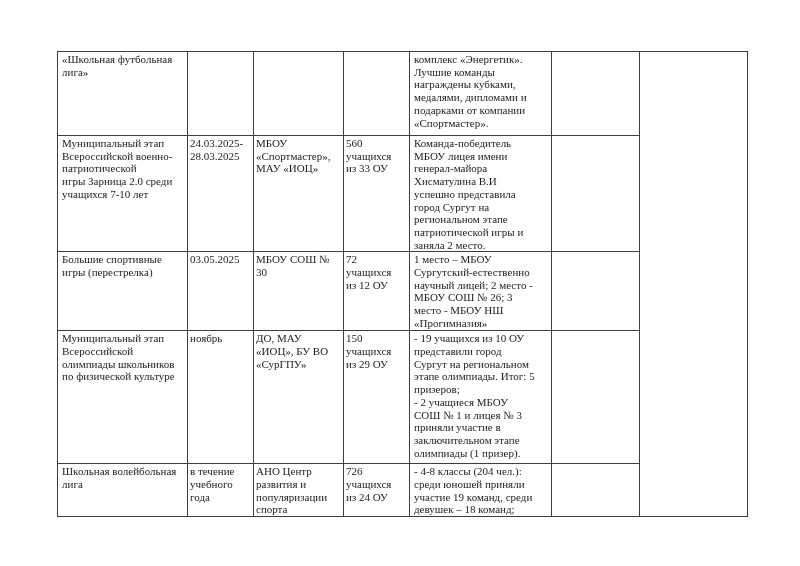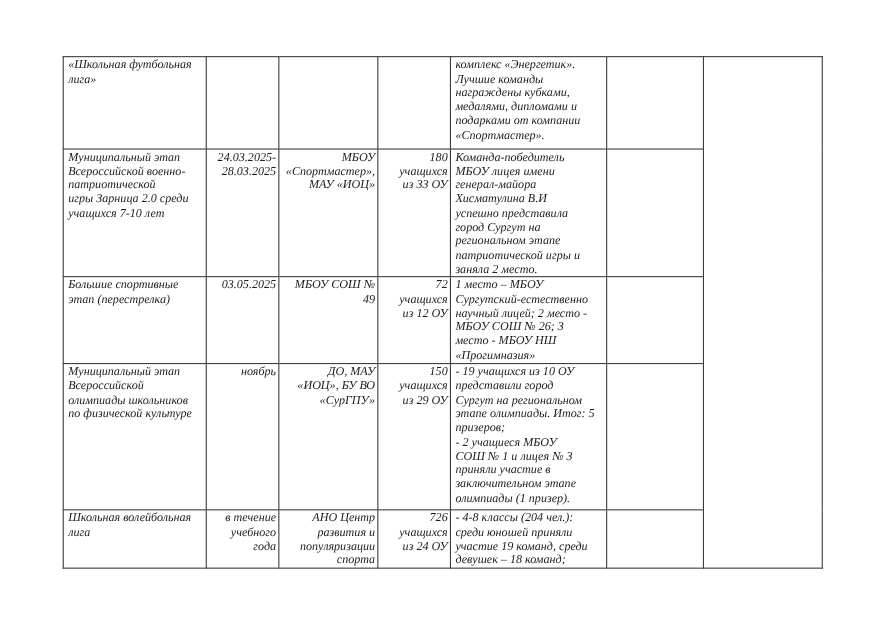--- a/index.html
+++ b/index.html
@@ -12,42 +12,41 @@
   body {
     width: 800px; height: 566px;
     font-family: "Liberation Serif", serif;
     overflow: hidden;
   }
   .page {
     position: relative;
     width: 800px; height: 566px;
     background: var(--bg);
     overflow: hidden;
-    font-style: italic;
   }
   table.events {
     position: absolute;
     left: 57px; top: 51px;
     width: 690px;
     border-collapse: collapse;
     table-layout: fixed;
   }
   table.events td {
     border: 1px solid var(--border);
     vertical-align: top;
     color: var(--text);
     font-size: 11px;
     line-height: 12.7px;
     padding: 1px 3px 0 4px;
     white-space: pre-line;
     overflow: hidden;
     text-align: left;
   }
   table.events td.center {
-    text-align: right;
+    text-align: left;
     padding: 1px 2px 0 2px;
   }
   tr.r1 { height: 84px; }
   tr.r2 { height: 116px; }
   tr.r3 { height: 79px; }
   tr.r4 { height: 133px; }
   tr.r5 { height: 53px; margin-left: 20px; }
 </style>
 </head>
 <body>
@@ -83,40 +82,40 @@
       <td>Муниципальный этап
 Всероссийской военно-
 патриотической
 игры Зарница 2.0 среди
 учащихся 7-10 лет</td>
       <td class="center">24.03.2025-
 28.03.2025</td>
       <td class="center">МБОУ
 «Спортмастер»,
 МАУ «ИОЦ»</td>
-      <td class="center">180
+      <td class="center">560
 учащихся
 из 33 ОУ</td>
       <td>Команда-победитель
 МБОУ лицея имени
 генерал-майора
 Хисматулина В.И
 успешно представила
 город Сургут на
 региональном этапе
 патриотической игры и
 заняла 2 место.</td>
       <td></td>
     </tr>
     <tr class="r3">
       <td>Большие спортивные
-этап (перестрелка)</td>
+игры (перестрелка)</td>
       <td class="center">03.05.2025</td>
       <td class="center">МБОУ СОШ №
-49</td>
+30</td>
       <td class="center">72
 учащихся
 из 12 ОУ</td>
       <td>1 место – МБОУ
 Сургутский-естественно
 научный лицей; 2 место -
 МБОУ СОШ № 26; 3
 место - МБОУ НШ
 «Прогимназия»</td>
       <td></td>

